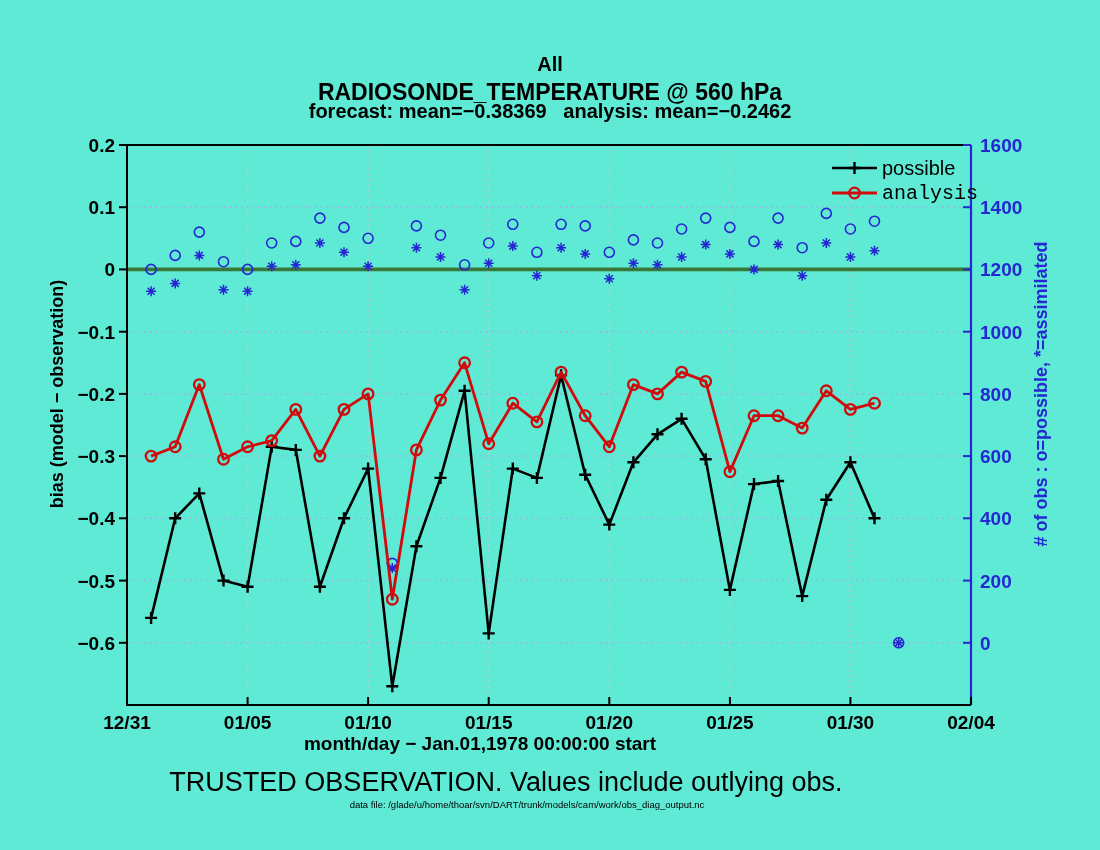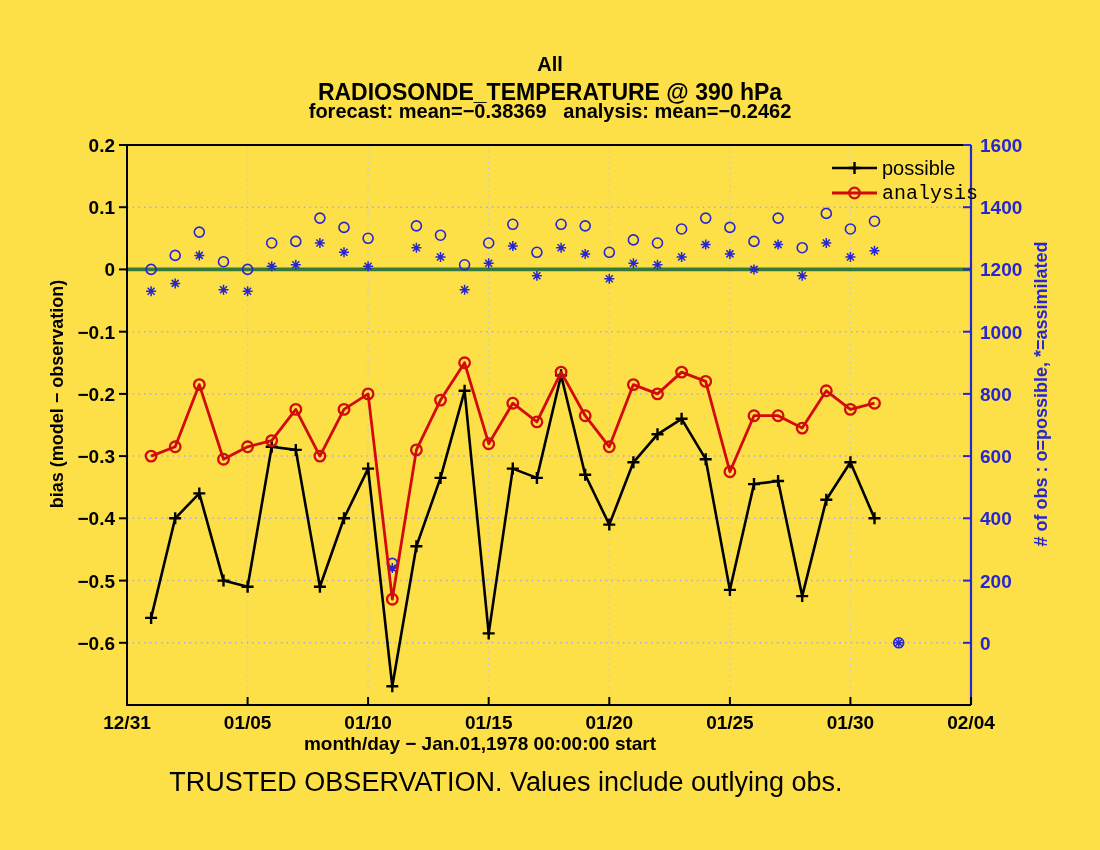--- a/index.html
+++ b/index.html
@@ -1,16 +1,16 @@
 <!DOCTYPE html>
 <html><head>
 <meta charset="utf-8">
 <style>
   html,body{margin:0;padding:0;background:#fff;}
-  #page{position:relative;width:1100px;height:850px;background:#fde047;overflow:hidden;
+  #page{position:relative;width:1100px;height:850px;background:#5eead4;overflow:hidden;
         font-family:"Liberation Sans",sans-serif;color:#000;}
   .title{position:absolute;left:0;width:1100px;text-align:center;white-space:pre;}
   #t1{top:53px;font:bold 20px "Liberation Sans",sans-serif;}
   #t2{top:79px;font:bold 23px "Liberation Sans",sans-serif;}
   #t3{top:100px;font:bold 20px "Liberation Sans",sans-serif;}
   #xlabel{position:absolute;top:733px;left:0;width:960px;text-align:center;
           font:bold 19px "Liberation Sans",sans-serif;}
   #trusted{position:absolute;top:767px;left:0;width:1012px;text-align:center;
            font:27px/1.15 "Liberation Sans",sans-serif;}
   #datafile{position:absolute;top:799px;left:0;width:1054px;text-align:center;
@@ -25,21 +25,21 @@
   svg#plot{position:absolute;left:0;top:0;}
   .tkl,.tkb{font:bold 19px "Liberation Sans",sans-serif;fill:#000;}
   .tkr{font:bold 19px "Liberation Sans",sans-serif;fill:#2626d2;}
 </style>
 </head>
 <body>
 
 <div id="page">
 
   <div class="title" id="t1">All</div>
-  <div class="title" id="t2">RADIOSONDE_TEMPERATURE @ 390 hPa</div>
+  <div class="title" id="t2">RADIOSONDE_TEMPERATURE @ 560 hPa</div>
   <div class="title" id="t3">forecast: mean=−0.38369   analysis: mean=−0.2462</div>
 
   <svg id="plot" width="1100" height="850">
       <g>
         <line x1="247.6" y1="145" x2="247.6" y2="705" stroke="#c9c9cf" stroke-width="1.5" stroke-dasharray="1.5 4.2"></line>
         <line x1="368.1" y1="145" x2="368.1" y2="705" stroke="#c9c9cf" stroke-width="1.5" stroke-dasharray="1.5 4.2"></line>
         <line x1="488.7" y1="145" x2="488.7" y2="705" stroke="#c9c9cf" stroke-width="1.5" stroke-dasharray="1.5 4.2"></line>
         <line x1="609.3" y1="145" x2="609.3" y2="705" stroke="#c9c9cf" stroke-width="1.5" stroke-dasharray="1.5 4.2"></line>
         <line x1="729.9" y1="145" x2="729.9" y2="705" stroke="#c9c9cf" stroke-width="1.5" stroke-dasharray="1.5 4.2"></line>
         <line x1="850.4" y1="145" x2="850.4" y2="705" stroke="#c9c9cf" stroke-width="1.5" stroke-dasharray="1.5 4.2"></line>
@@ -200,13 +200,14 @@
   <div class="vlabel" id="ylab-right" style="left:1041px;top:394px;">
     <span># of obs : o=possible, *=assimilated</span>
   </div>
 
   <div class="legend-label" id="leg1">possible</div>
   <div class="legend-label" id="leg2">analysis</div>
 
   <div id="xlabel">month/day − Jan.01,1978 00:00:00 start</div>
 
   <div id="trusted">TRUSTED OBSERVATION. Values include outlying obs.</div>
+  <div id="datafile">data file: /glade/u/home/thoar/svn/DART/trunk/models/cam/work/obs_diag_output.nc</div>
 </div>
 
 </body></html>

